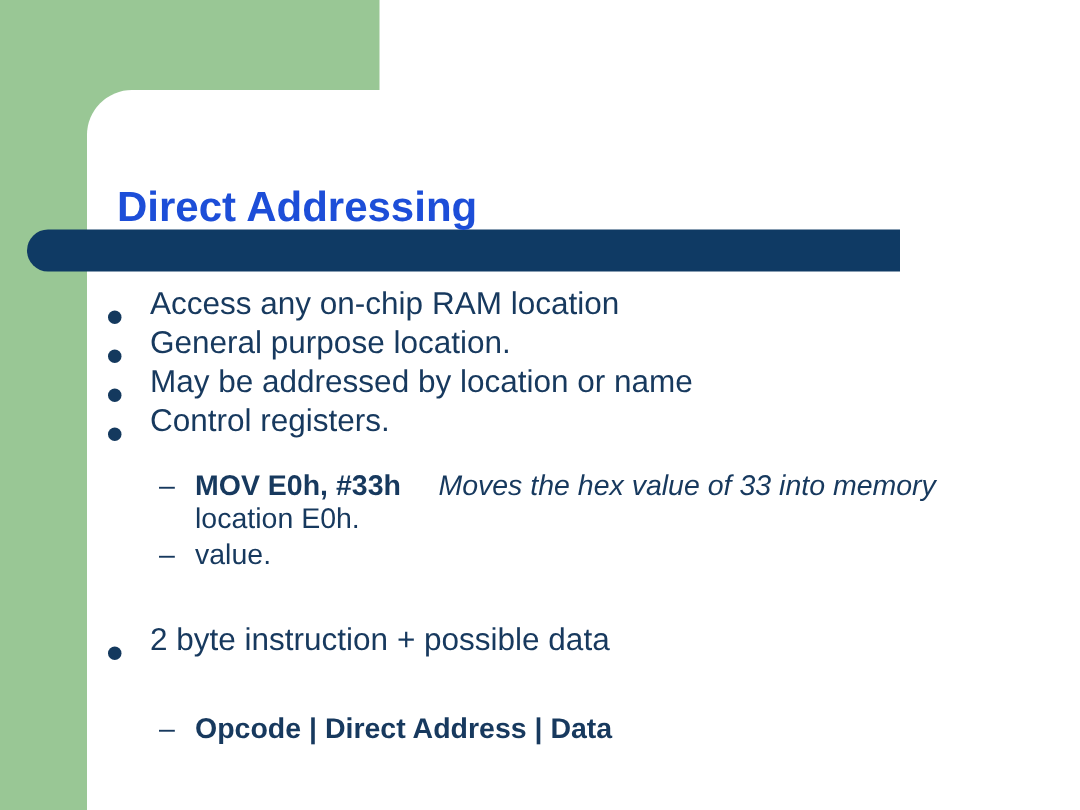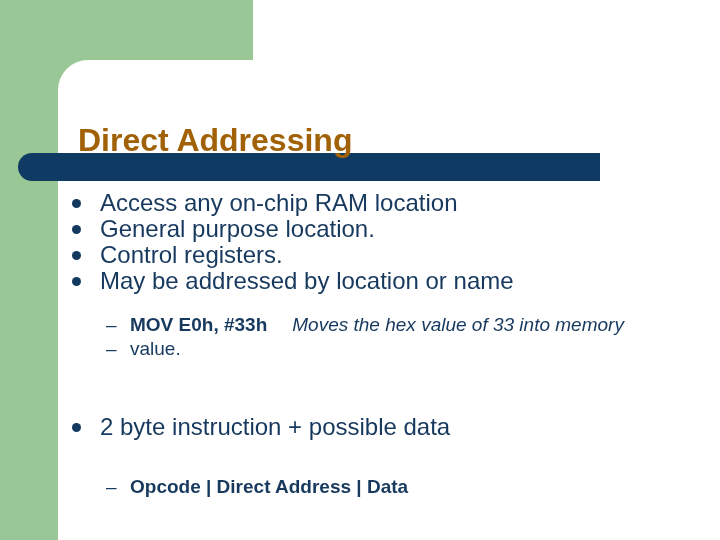--- a/index.html
+++ b/index.html
@@ -22,35 +22,35 @@
     border-top-left-radius:30px;
   }
   .accent-bar {
     position:absolute; left:18px; top:153px;
     width:582px; height:28px;
     background:#0f3a64;
     border-radius:14px 0 0 14px;
   }
   .slide-title {
     position:absolute; left:78px; top:102px;
-    font-size:32px; line-height:34px;
+    font-size:28px; line-height:34px;
     font-weight:bold;
-    color:#a16207;
+    color:#1d4ed8;
     letter-spacing:0px;
     white-space:nowrap;
   }
   .bullets {
     position:absolute; left:0; top:190px;
     width:710px;
   }
   .bullets-2 {
     position:absolute; left:0; top:414px;
     width:710px;
   }
-  .b-row { display:flex; font-size:24px; line-height:26px; color:#17395e; }
+  .b-row { display:flex; font-size:21px; line-height:26px; color:#17395e;align-items:flex-end; }
   .dot {
     flex:0 0 auto;
     width:9px; height:9px; border-radius:50%;
     background:#14395e;
     margin:9px 19px 0 72px;
   }
   .b-text { white-space:nowrap; }
   .sub-group-1 {
     position:absolute; left:0; top:314px;
     width:710px;
@@ -88,32 +88,33 @@
   <div class="b-row">
     <span class="dot"></span>
     <span class="b-text">Access any on-chip RAM location</span>
   </div>
   <div class="b-row">
     <span class="dot"></span>
     <span class="b-text">General purpose location.</span>
   </div>
   <div class="b-row">
     <span class="dot"></span>
-    <span class="b-text">Control registers.</span>
+    <span class="b-text">May be addressed by location or name</span>
   </div>
   <div class="b-row">
     <span class="dot"></span>
-    <span class="b-text">May be addressed by location or name</span>
+    <span class="b-text">Control registers.</span>
   </div>
 </div>
 
 <div class="sub-group-1">
   <div class="sub-item">
     <span class="sub-dash">–</span>
     <div><span class="code">MOV E0h, #33h</span><span class="desc gap1">Moves the hex value of 33 into memory</span></div>
+    <div>location E0h.</div>
   </div>
   <div class="sub-item">
     <span class="sub-dash">–</span>
     <div>value.</div>
   </div>
 </div>
 
 <div class="bullets-2">
   <div class="b-row">
     <span class="dot"></span>

